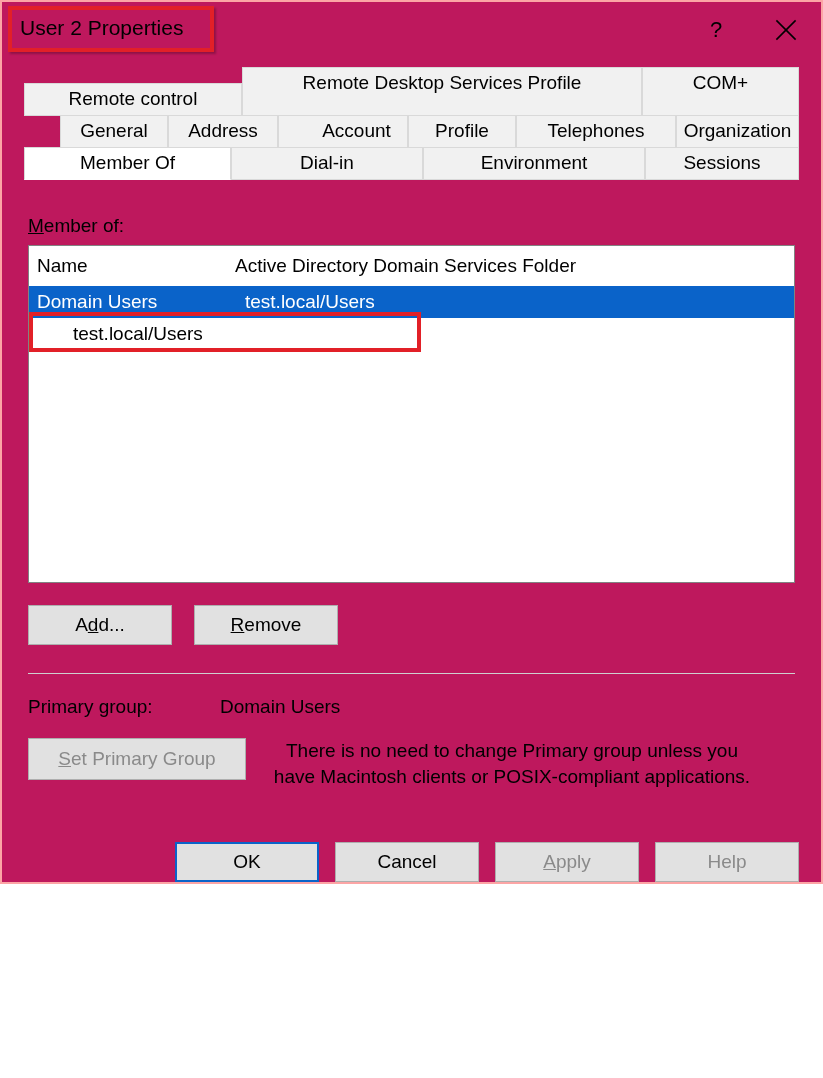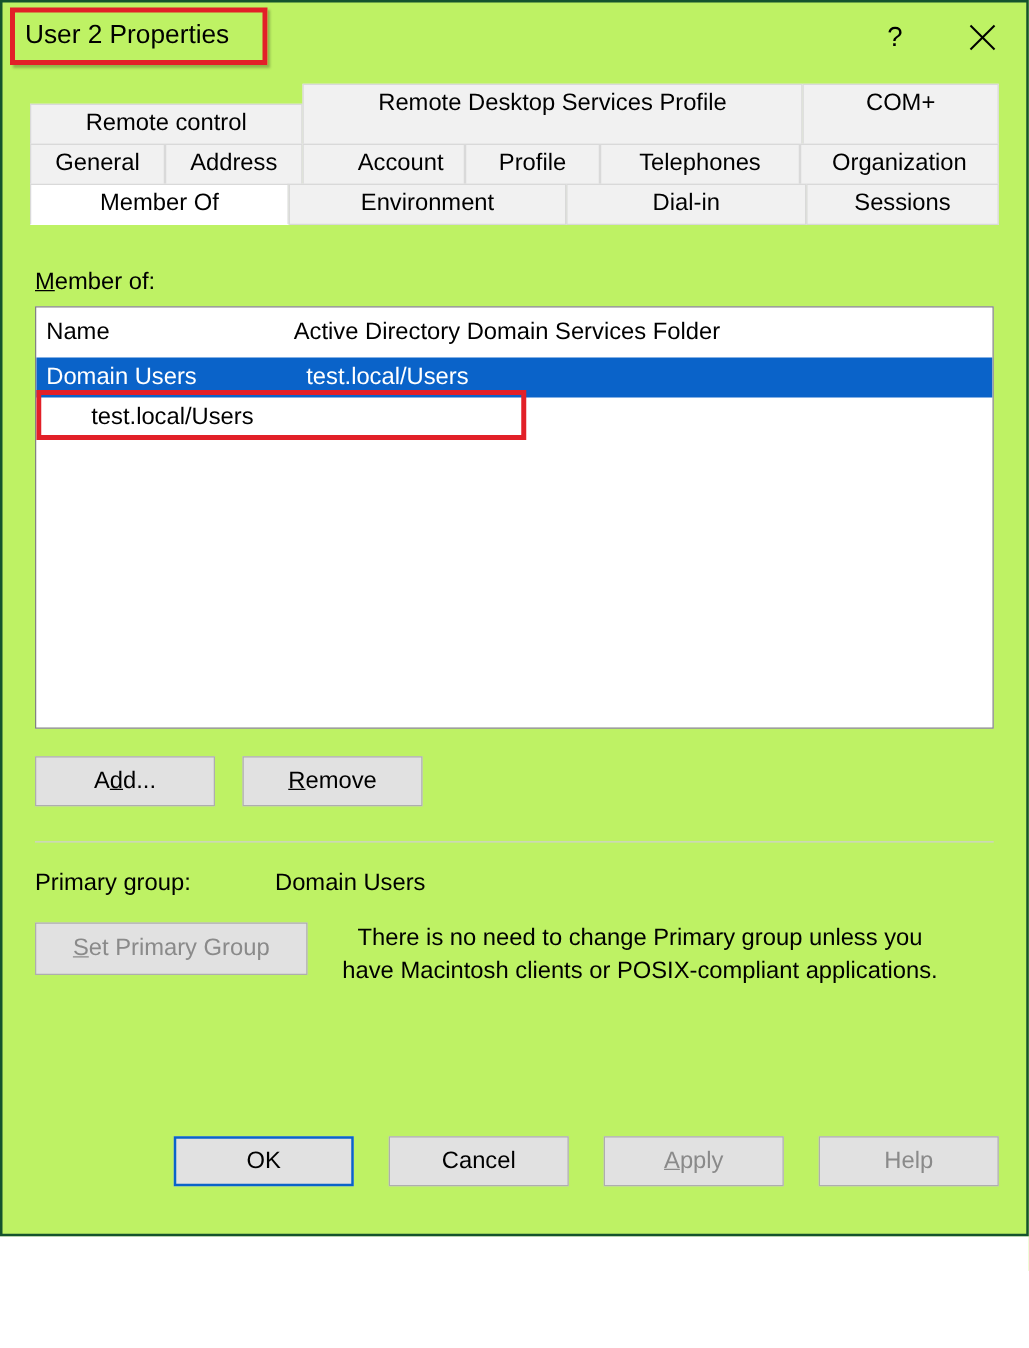--- a/index.html
+++ b/index.html
@@ -5,23 +5,23 @@
   * { box-sizing: border-box; }
   html, body { margin:0; padding:0; }
   body {
     font-family: "Segoe UI", Tahoma, sans-serif;
     font-size: 19px;
     color: #000;
     background: #fff;
   }
   .window {
     width: 823px;
-    height: 989px;
-    border: 2px solid #14532d;
-    background: #bef264;
+    height: 884px;
+    border: 2px solid #fca5a5;
+    background: #be185d;
     position: relative;
     display: flex;
     flex-direction: column;
   }
   
   .titlebar {
     height: 55px;
     display: flex;
     align-items: center;
     position: relative;
@@ -80,21 +80,21 @@
   .tab.active {
     background: #fff;
     border-bottom: 1px solid #fff;
     position: relative;
     z-index: 2;
   }
   
   .r1 .t1 { flex: 0 0 218px; margin-top: 16px; }
   .r1 .t2 { flex: 0 0 400px; }
   .r1 .t3 { flex: 1; }
-  .r2 .t1 { flex: 0 0 108px; }
+  .r2 .t1 { flex: 0 0 108px; margin-left: 36px; }
   .r2 .t2 { flex: 0 0 110px; }
   .r2 .t3 { flex: 0 0 130px; padding-left: 27px; }
   .r2 .t4 { flex: 0 0 108px; }
   .r2 .t5 { flex: 0 0 160px; }
   .r2 .t6 { flex: 1; }
   .r3 .t1 { flex: 0 0 207px; }
   .r3 .t2 { flex: 0 0 192px; }
   .r3 .t3 { flex: 0 0 222px; }
   .r3 .t4 { flex: 1; }
 
@@ -193,23 +193,23 @@
     font-size: 19px;
     line-height: 1.35;
     max-width: 480px;
     text-align: center;
   }
 
   
   .footer {
     height: 78px;
     display: flex;
-    align-items: flex-start;
+    align-items: flex-end;
     justify-content: flex-end;
-    gap: 28px;
+    gap: 16px;
     padding-right: 22px;
   }
   .footer .btn { width: 144px; height: 40px; }
   .btn.default {
     background: #e1e1e1;
     border: 2px solid #0a63c9;
   }
 </style>
 </head>
 <body>
@@ -241,22 +241,22 @@
     <div class="tab-row r2">
       <div class="tab t1"><span>General</span></div>
       <div class="tab t2"><span>Address</span></div>
       <div class="tab t3"><span>Account</span></div>
       <div class="tab t4"><span>Profile</span></div>
       <div class="tab t5"><span>Telephones</span></div>
       <div class="tab t6"><span>Organization</span></div>
     </div>
     <div class="tab-row r3">
       <div class="tab t1 active"><span>Member Of</span></div>
+      <div class="tab t2"><span>Dial-in</span></div>
       <div class="tab t3"><span>Environment</span></div>
-      <div class="tab t2"><span>Dial-in</span></div>
       <div class="tab t4"><span>Sessions</span></div>
     </div>
   </div>
 
   <div class="tab-panel">
     <div class="section-label"><span class="ul">M</span><span>ember of:</span></div>
 
     <div class="listview">
       <div class="listview-header">
         <div class="col-name">Name</div>

